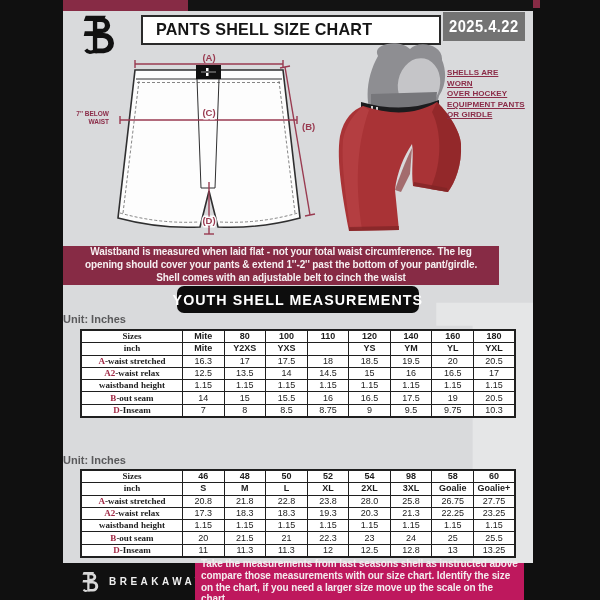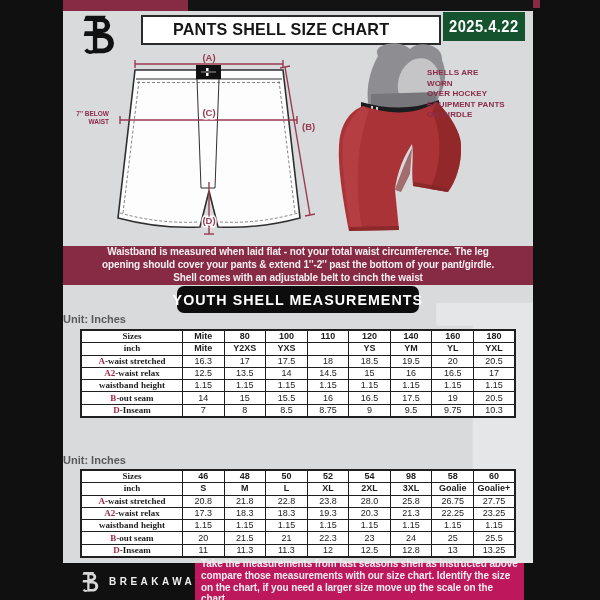--- a/index.html
+++ b/index.html
@@ -7,36 +7,36 @@
         font-family:"Liberation Sans",sans-serif;}
   .content{position:absolute;left:63px;top:0;width:470px;height:600px;background:#d9dadc;overflow:hidden;}
   .abs{position:absolute;}
   
   .strip-maroon{left:0;top:0;width:125px;height:11px;background:#872b45;}
   .strip-black{left:125px;top:0;width:345px;height:11px;background:#131313;}
   .corner-accent{left:530px;top:0;width:10px;height:8px;background:#872b45;}
   
   .logo-header{left:16px;top:12px;width:46px;height:46px;color:#111;}
   .title-box{left:78px;top:15px;width:300px;height:30px;background:#ffffff;border:2px solid #2a2a2a;
-             box-sizing:border-box;display:flex;align-items:center;padding-left:30px;}
+             box-sizing:border-box;display:flex;align-items:center;padding-left:13px;}
   .title-text{font-size:17px;font-weight:700;color:#161616;letter-spacing:.2px;
               transform:scaleX(.95);transform-origin:left center;white-space:nowrap;}
-  .date-box{left:380px;top:12px;width:82px;height:29px;background:#14532d;display:flex;
+  .date-box{left:380px;top:12px;width:82px;height:29px;background:#737373;display:flex;
             align-items:center;justify-content:center;}
   .date-text{font-size:16px;font-weight:700;color:#fff;letter-spacing:.5px;transform:scaleX(.92);white-space:nowrap;}
   
   .shorts-svg{left:10px;top:52px;width:250px;height:186px;}
   .measure-text{fill:#993a50;font-weight:700;font-size:9.5px;font-family:"Liberation Sans",sans-serif;}
   .waist-note{left:10px;top:110px;width:36px;font-size:6.5px;line-height:8px;font-weight:700;
               color:#8b2c48;text-align:right;white-space:pre-line;}
   .shell-svg{left:270px;top:40px;width:152px;height:195px;}
-  .side-note{left:364px;top:68px;width:78px;font-size:8px;line-height:10.5px;font-weight:700;
-             color:#8b2c48;white-space:pre-line;letter-spacing:.1px;}
-  
-  .banner{left:0;top:246px;width:470px;height:39px;background:#872b45;display:flex;align-items:center;
+  .side-note{left:384px;top:68px;width:78px;font-size:8px;line-height:10.5px;font-weight:700;
+             color:#8b2c48;white-space:pre-line;letter-spacing:.1px;text-decoration:underline;}
+  
+  .banner{left:0;top:246px;width:436px;height:39px;background:#872b45;display:flex;align-items:center;
           justify-content:center;text-align:center;color:#f6eff1;font-size:10px;font-weight:700;
           line-height:12.8px;white-space:pre-line;letter-spacing:-.1px;z-index:2;}
   
   .section-title{left:114px;width:242px;height:27px;background:#0d0d0d;border-radius:7px;display:flex;
                  align-items:center;justify-content:center;z-index:2;}
   .section-title span{color:#fff;font-size:15px;font-weight:700;letter-spacing:1.1px;
                       transform:scaleX(.95);white-space:nowrap;}
   .youth-title{top:286px;}
   .adult-title{top:427px;}
   .unit-label{left:0;width:470px;font-size:11px;font-weight:600;color:#59595b;z-index:2;}

